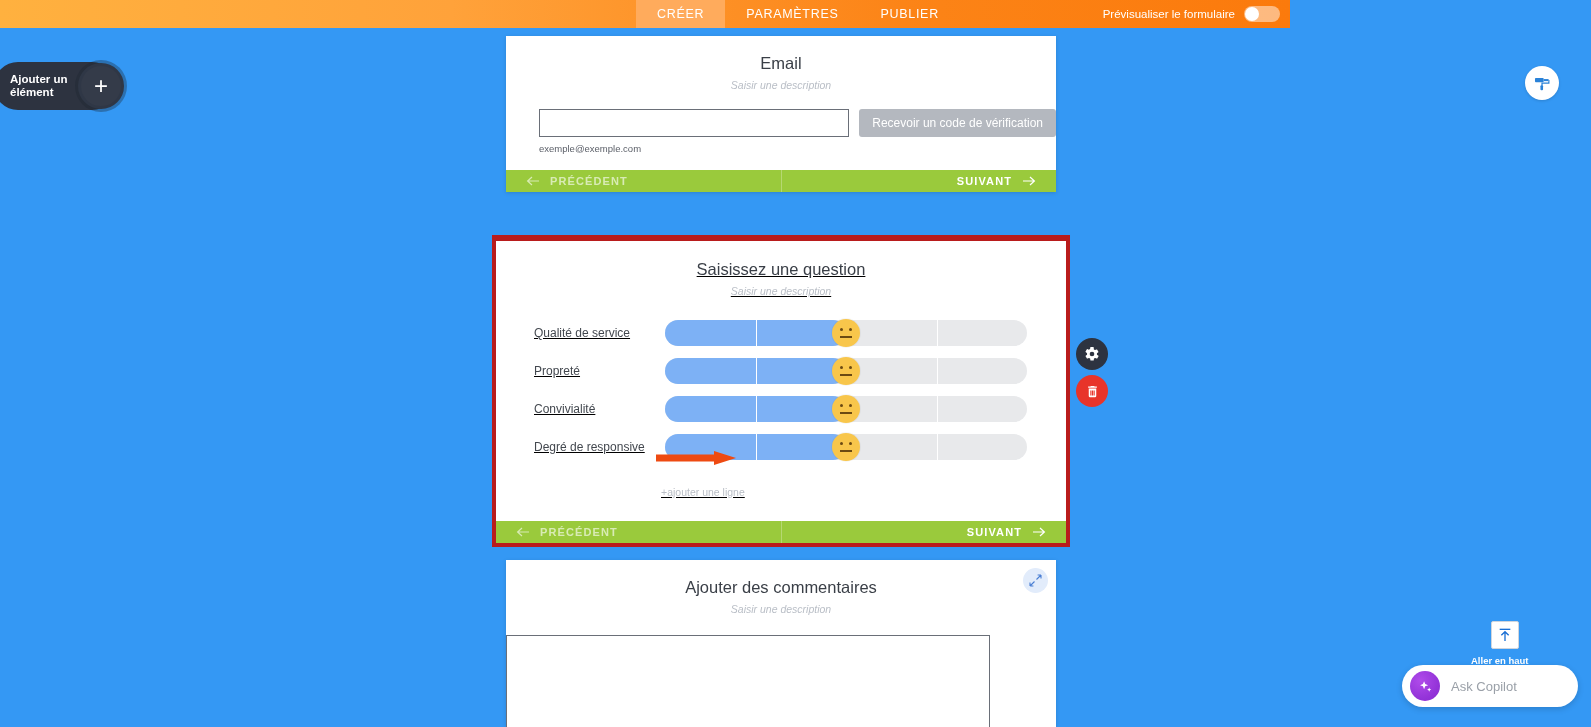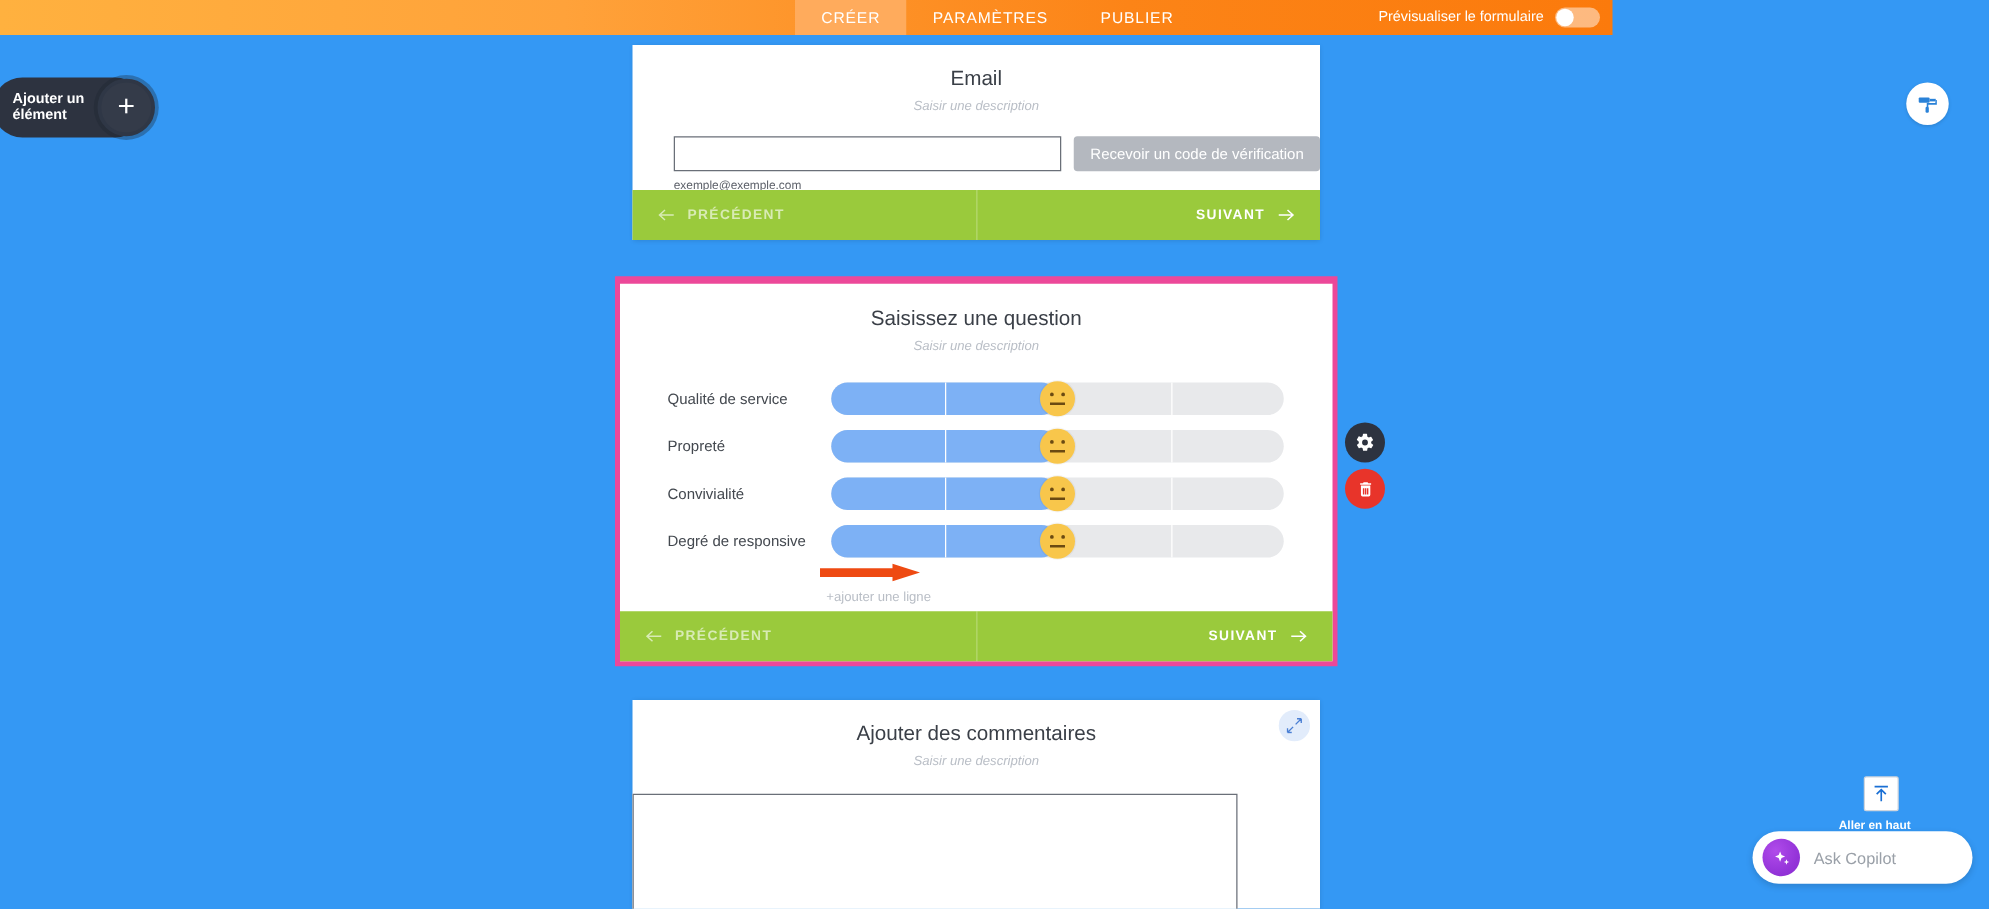--- a/index.html
+++ b/index.html
@@ -88,35 +88,35 @@
     height: 28px; background: #b4b8bf; color: #ffffff; border: none;
     border-radius: 3px; padding: 0 13px; font-size: 12px;
     font-family: "Liberation Sans", sans-serif; cursor: pointer; white-space: nowrap;
   }
   .email-hint {
     margin: 6px 0 0 33px; color: #5c6069; font-size: 9.5px;
   }
 
   
   .green-bar {
-    position: absolute; left: 0; bottom: 0; width: 100%; height: 40px;
+    position: absolute; left: 0; bottom: 0; width: 100%; height: 22px;
     background: #9aca3c; display: flex; align-items: stretch;
   }
   .green-prev, .green-next {
     flex: 1; display: flex; align-items: center; cursor: pointer;
     font-size: 11px; font-weight: bold; letter-spacing: 1.1px;
   }
   .green-prev { color: rgba(255,255,255,0.62); padding-left: 20px; gap: 10px;
                 border-right: 1px solid rgba(255,255,255,0.28); }
   .green-next { color: #ffffff; justify-content: flex-end; padding-right: 20px; gap: 10px; }
 
   
   #card-question-frame {
-    position: absolute; left: 492px; top: 221px; width: 578px; height: 312px;
-    background: #ec4899; padding: 6px 4px 4px 4px;
+    position: absolute; left: 492px; top: 235px; width: 578px; height: 312px;
+    background: #b91c1c; padding: 6px 4px 4px 4px; text-decoration: underline;
   }
   #card-question {
     position: relative; left: 0; top: 0; width: 570px; height: 302px;
     background: #ffffff; box-shadow: none;
   }
   #card-question .card-title { padding-top: 19px; }
   .slider-list { margin-top: 17px; }
   .slider-row {
     display: flex; align-items: center; height: 38px; padding-left: 38px;
   }

